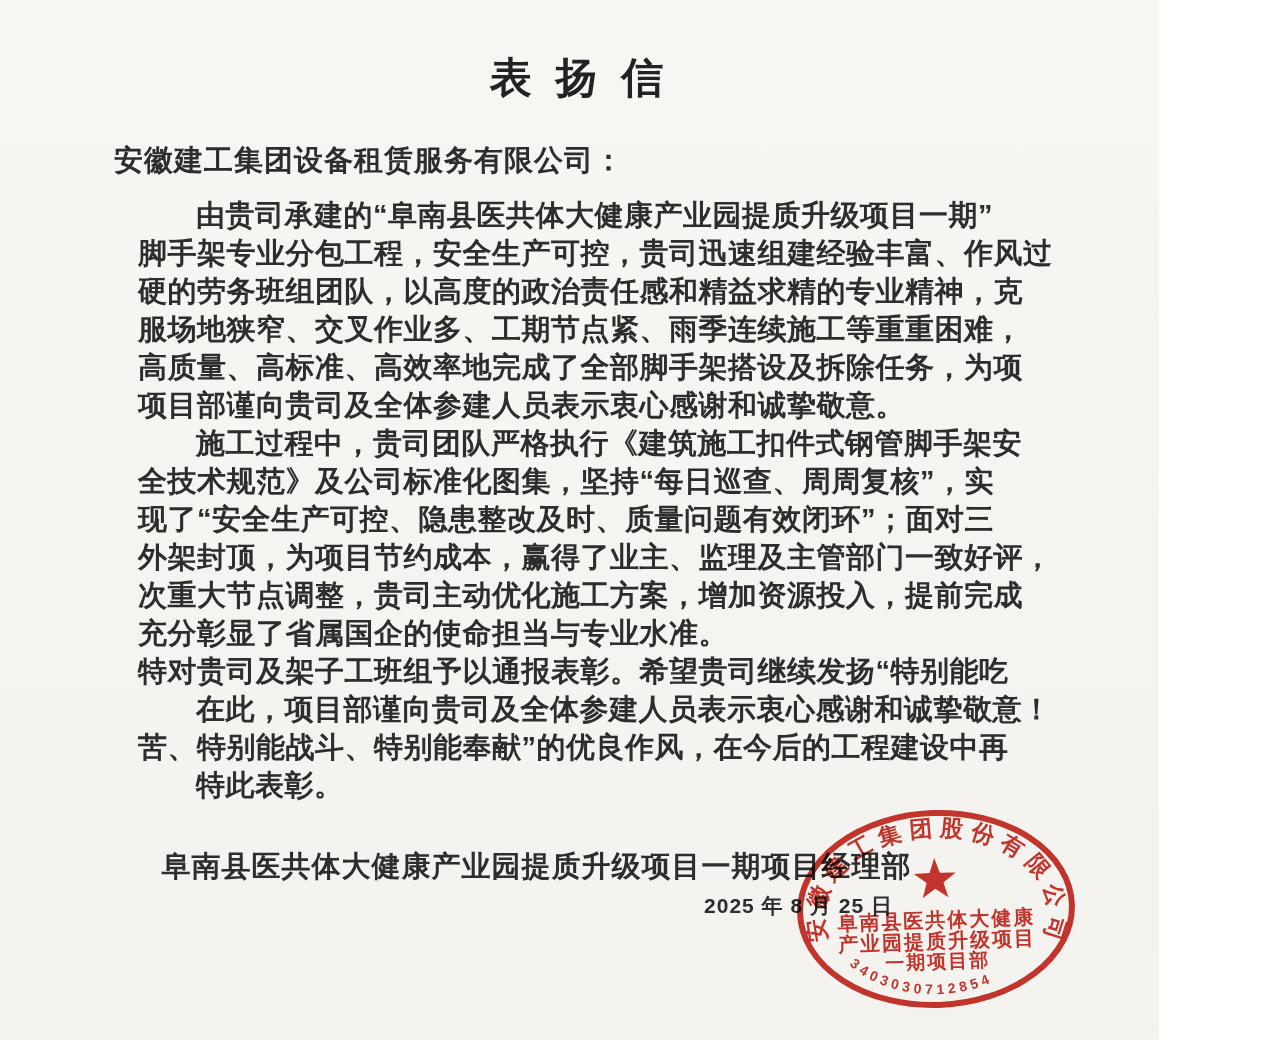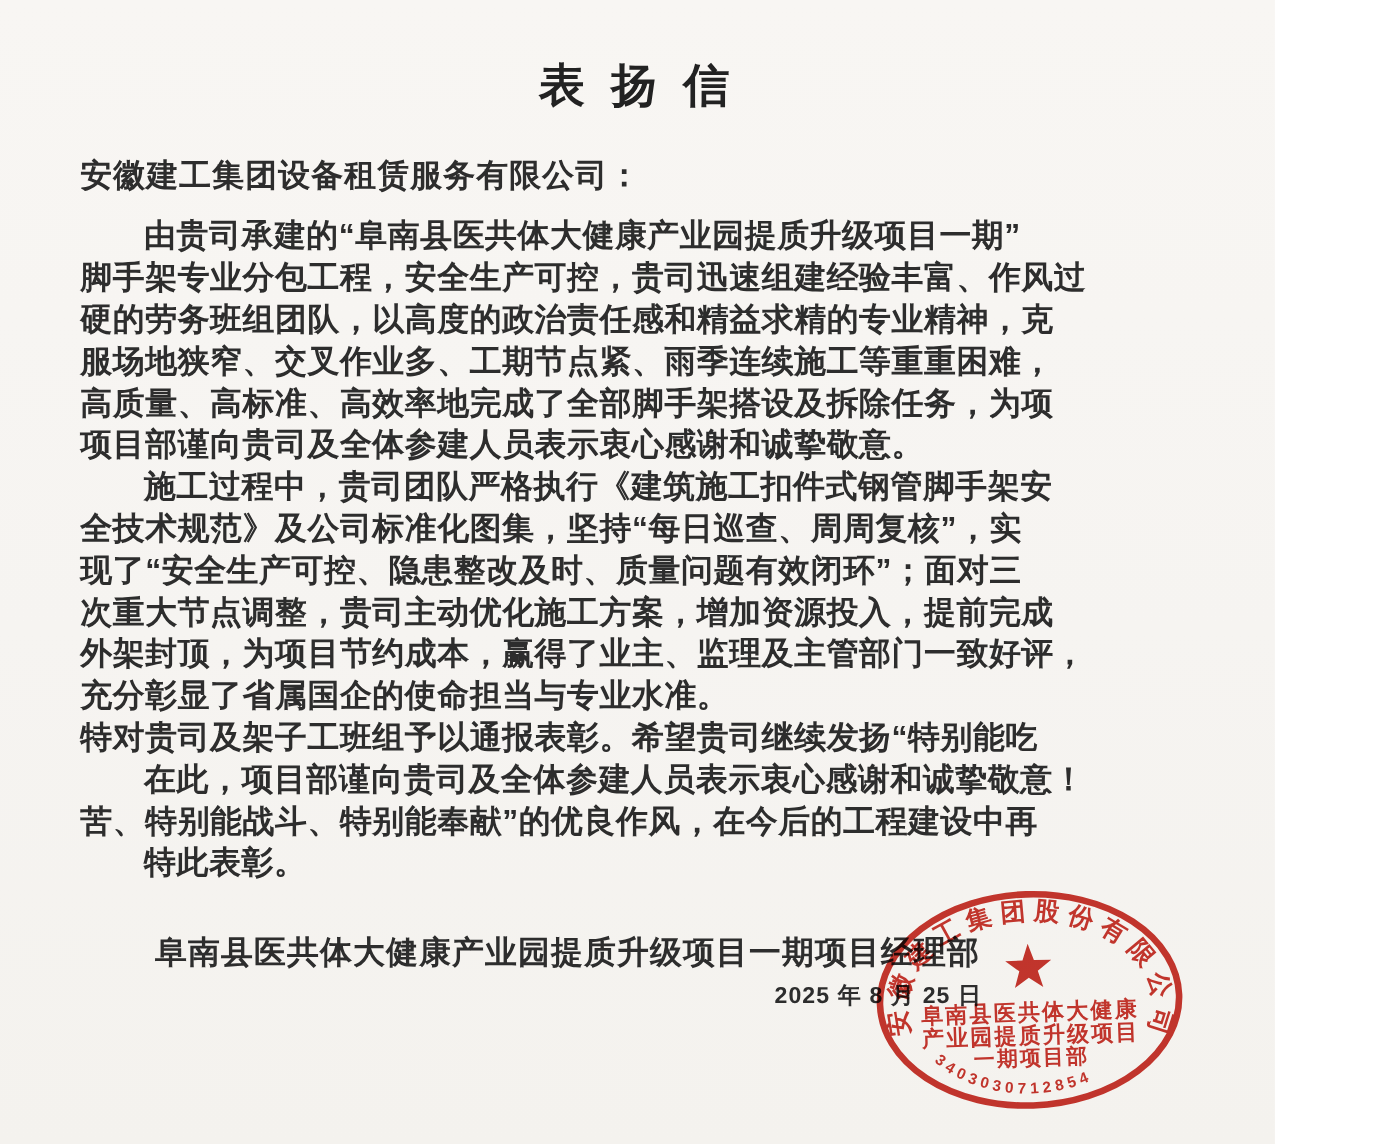--- a/index.html
+++ b/index.html
@@ -14,33 +14,34 @@
     overflow: hidden;
   }
   .title {
     text-align: center;
     padding-top: 50px;
     font-size: 42px;
     letter-spacing: 6px;
     color: #222;
   }
   .content {
-    padding: 34px 130px 0 73px;
+    padding: 34px 130px 0 114px;
   }
   .salutation {
     font-size: 29px;
     line-height: 40px;
     margin-bottom: 16px;
     letter-spacing: 1px;
   }
   .body-lines .line {
     font-size: 29px;
     line-height: 38px;
     letter-spacing: 0.5px;
     white-space: nowrap;
+    margin-left: 24px;
   }
   .body-lines .line.indent { text-indent: 58px; }
   .signature {
     margin-top: 42px;
     font-size: 29px;
     line-height: 40px;
     text-align: center;
     padding-right: 70px;
     letter-spacing: 1px;
     white-space: nowrap;
@@ -85,22 +86,22 @@
     <div class="body-lines">
         <div class="line indent">由贵司承建的“阜南县医共体大健康产业园提质升级项目一期”</div>
         <div class="line">脚手架专业分包工程，安全生产可控，贵司迅速组建经验丰富、作风过</div>
         <div class="line">硬的劳务班组团队，以高度的政治责任感和精益求精的专业精神，克</div>
         <div class="line">服场地狭窄、交叉作业多、工期节点紧、雨季连续施工等重重困难，</div>
         <div class="line">高质量、高标准、高效率地完成了全部脚手架搭设及拆除任务，为项</div>
         <div class="line">项目部谨向贵司及全体参建人员表示衷心感谢和诚挚敬意。</div>
         <div class="line indent">施工过程中，贵司团队严格执行《建筑施工扣件式钢管脚手架安</div>
         <div class="line">全技术规范》及公司标准化图集，坚持“每日巡查、周周复核”，实</div>
         <div class="line">现了“安全生产可控、隐患整改及时、质量问题有效闭环”；面对三</div>
+        <div class="line">外架封顶，为项目节约成本，赢得了业主、监理及主管部门一致好评，</div>
         <div class="line">次重大节点调整，贵司主动优化施工方案，增加资源投入，提前完成</div>
-        <div class="line">外架封顶，为项目节约成本，赢得了业主、监理及主管部门一致好评，</div>
         <div class="line">充分彰显了省属国企的使命担当与专业水准。</div>
         <div class="line">特对贵司及架子工班组予以通报表彰。希望贵司继续发扬“特别能吃</div>
         <div class="line indent">在此，项目部谨向贵司及全体参建人员表示衷心感谢和诚挚敬意！</div>
         <div class="line">苦、特别能战斗、特别能奉献”的优良作风，在今后的工程建设中再</div>
         <div class="line indent">特此表彰。</div>
       </div>
 
     <div class="signature">阜南县医共体大健康产业园提质升级项目一期项目经理部</div>
 
     <div class="date">2025 年 8 月 25 日</div>

